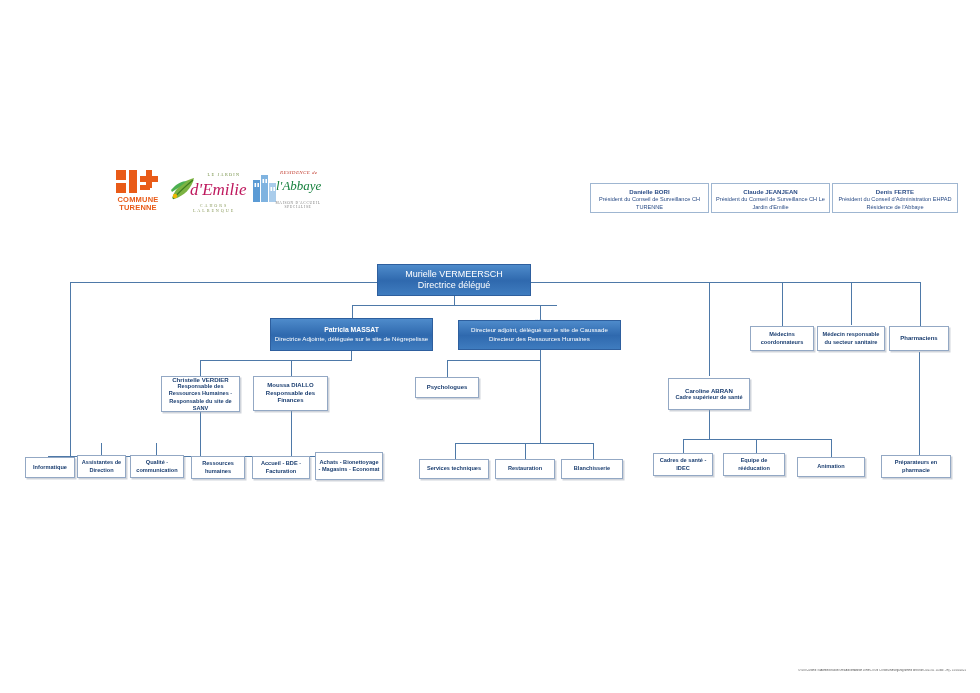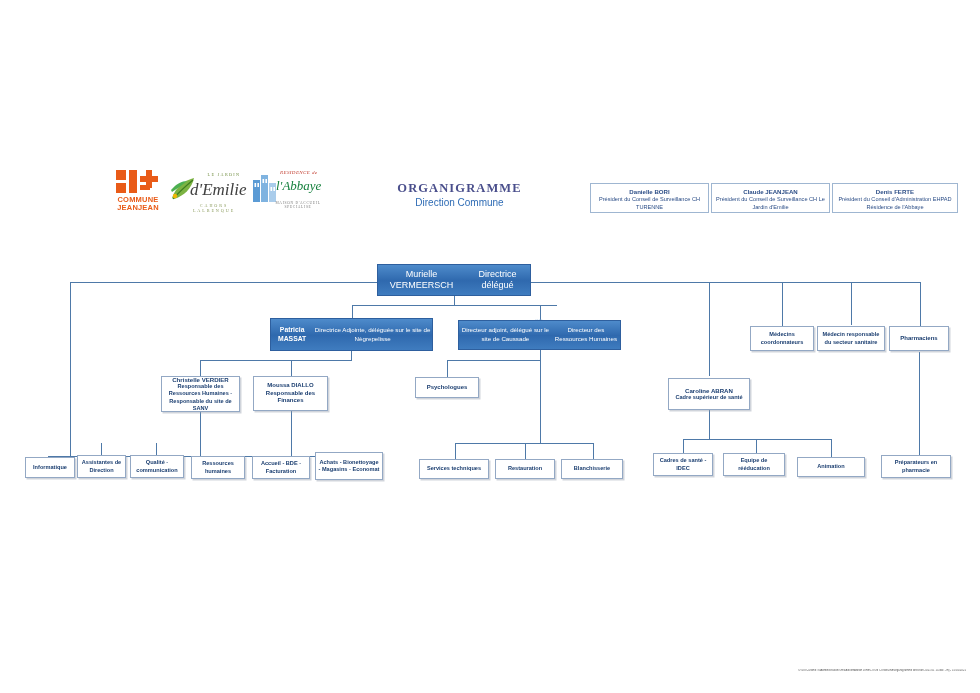--- a/index.html
+++ b/index.html
@@ -35,21 +35,21 @@
   }
 
   .logo-emilie { left: 58px; top: 2px; width: 78px; height: 42px; }
   .em-top {
     position: absolute; left: 30px; top: 2px; width: 48px;
     font-size: 4.2px; color: #6E8B3D; letter-spacing: 1.3px; text-align: center;
     font-family: "Liberation Serif", serif;
   }
   .em-script {
     position: absolute; left: 20px; top: 10px; width: 58px;
-    font-size: 17px; color: #404040; font-style: italic;
+    font-size: 17px; color: #be185d; font-style: italic;
     font-family: "Liberation Serif", serif; line-height: 19px;
   }
   .em-bot {
     position: absolute; left: 10px; top: 33px; width: 68px;
     font-size: 4.2px; color: #8A9A5B; letter-spacing: 1.9px; text-align: center;
     font-family: "Liberation Serif", serif;
   }
 
   .logo-abbaye { left: 140px; top: 0px; width: 72px; height: 44px; }
   .ab-top {
@@ -98,21 +98,21 @@
   .pres-box .nm { font-weight: bold; font-size: 6.1px; display: block; margin-bottom: 1px; }
 
   
   .blue-box {
     border: 1px solid #2E5F9E;
     background: linear-gradient(180deg, #4E8BCB 0%, #2F69AE 52%, #3F7CBF 100%);
     color: #ffffff;
     text-align: center;
     box-sizing: border-box;
     display: flex; align-items: center; justify-content: center;
-    flex-direction: row;
+    flex-direction: column;
     line-height: 11px;
   }
   #box-dg { left: 377px; top: 264px; width: 154px; height: 32px; font-size: 9px; }
   #box-dg .l1 { font-weight: normal; }
   #box-massat { left: 270px; top: 318px; width: 163px; height: 33px; font-size: 6.2px; line-height: 8.6px; }
   #box-massat .l1 { font-weight: bold; font-size: 6.8px; }
   #box-caussade { left: 458px; top: 320px; width: 163px; height: 30px; font-size: 6.2px; line-height: 8.6px; }
   .tiny-mark {
     position: absolute; left: 522px; top: 318px; width: 34px; height: 4px;
     font-size: 4px; color: #cfe0f2; text-align: center; letter-spacing: .5px;
@@ -158,21 +158,21 @@
       <svg class="tur-cross" viewBox="0 0 42 28">
         <rect x="0" y="2" width="10" height="10" fill="#E95B18"></rect>
         <rect x="0" y="15" width="10" height="10" fill="#E95B18"></rect>
         <rect x="13" y="2" width="8" height="23" fill="#E95B18"></rect>
         <rect x="24" y="8" width="18" height="6" fill="#E95B18"></rect>
         <rect x="30" y="2" width="6" height="18" fill="#E95B18"></rect>
         <rect x="24" y="17" width="10" height="5" fill="#E95B18"></rect>
       </svg>
       <div class="tur-text">
         <div>COMMUNE</div>
-        <div>JEANJEAN</div>
+        <div>TURENNE</div>
       </div>
     </div>
 
     <div class="logo logo-emilie">
       <svg style="position:absolute;left:0;top:6px;width:26px;height:26px" viewBox="0 0 26 26">
         <path d="M2 22 C6 10, 16 4, 24 2 C22 12, 14 20, 4 23 Z" fill="#7CB342"></path>
         <path d="M3 23 C9 16, 17 9, 23 4" stroke="#3E7C1E" stroke-width="1.1" fill="none"></path>
         <path d="M1 14 C6 8, 12 5, 17 5 C12 9, 7 13, 2 16 Z" fill="#4CAF50"></path>
         <circle cx="5" cy="20" r="2.2" fill="#F2B705"></circle>
       </svg>
@@ -192,24 +192,20 @@
         <rect x="13.4" y="7" width="1.6" height="4" fill="#ffffff"></rect>
         <rect x="18.5" y="15" width="1.6" height="4" fill="#ffffff"></rect>
         <rect x="21.4" y="15" width="1.6" height="4" fill="#ffffff"></rect>
       </svg>
       <div class="ab-top">RESIDENCE de</div>
       <div class="ab-script">l'Abbaye</div>
       <div class="ab-bot">MAISON D'ACCUEIL SPECIALISE</div>
     </div>
   </div>
 
-  <div class="abs" id="title-block">
-    <div class="title-main">ORGANIGRAMME</div>
-    <div class="title-sub">Direction Commune</div>
-  </div>
 
   <div class="abs pres-box" style="left:590px;top:183px;width:119px;height:30px">
     <span class="nm">Danielle BORI</span>
     <span>Président du Conseil de Surveillance CH TURENNE</span>
   </div>
   <div class="abs pres-box" style="left:711px;top:183px;width:119px;height:30px">
     <span class="nm">Claude JEANJEAN</span>
     <span>Président du Conseil de Surveillance CH Le Jardin d'Emilie</span>
   </div>
   <div class="abs pres-box" style="left:832px;top:183px;width:126px;height:30px">

